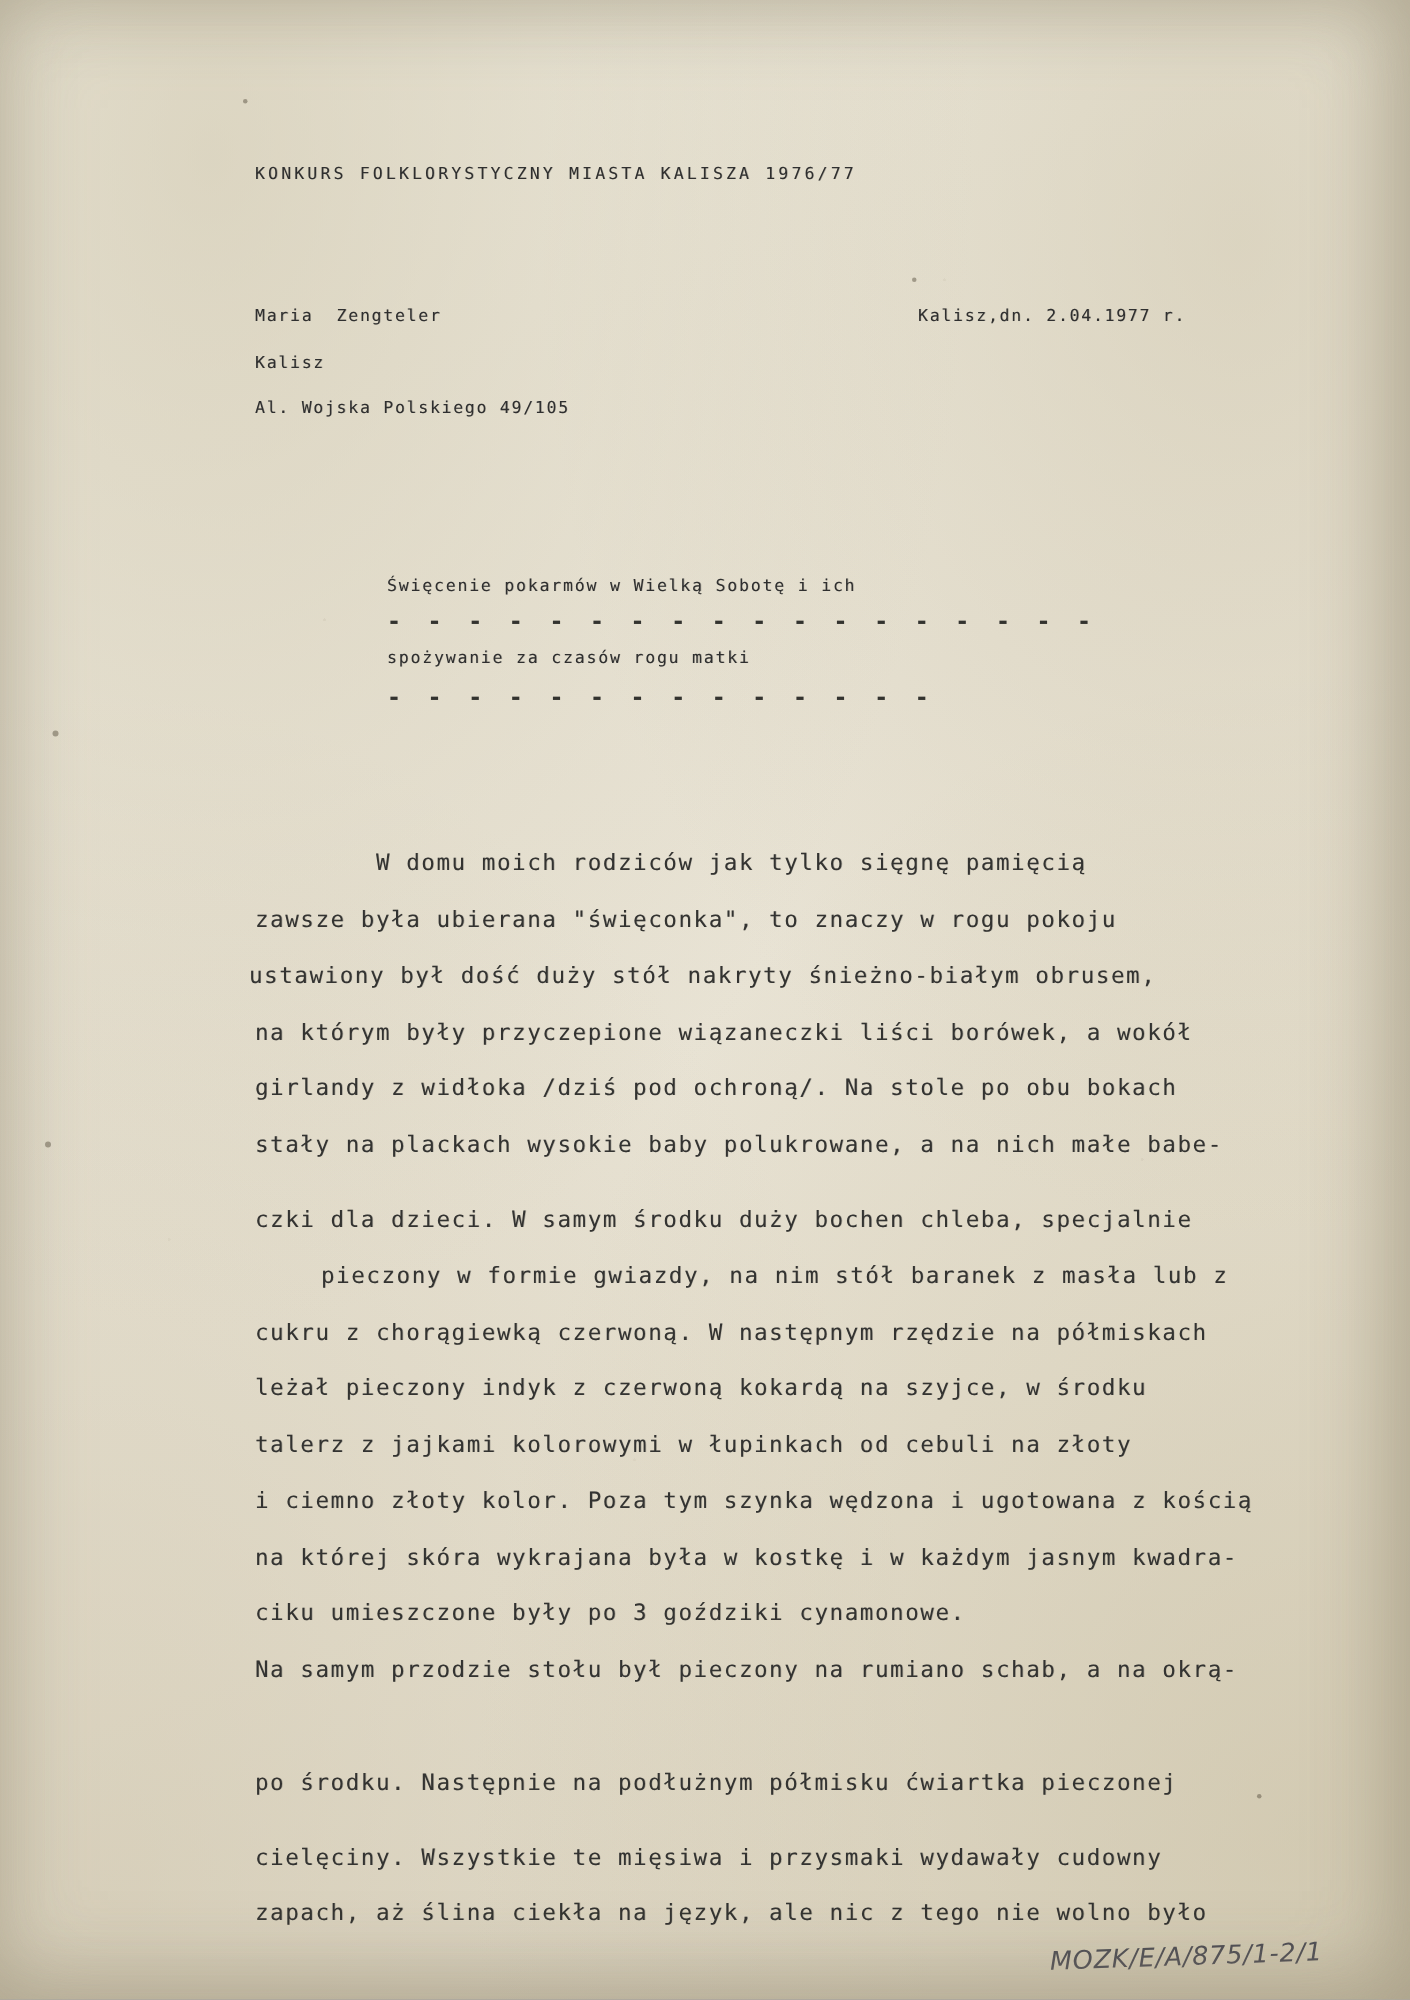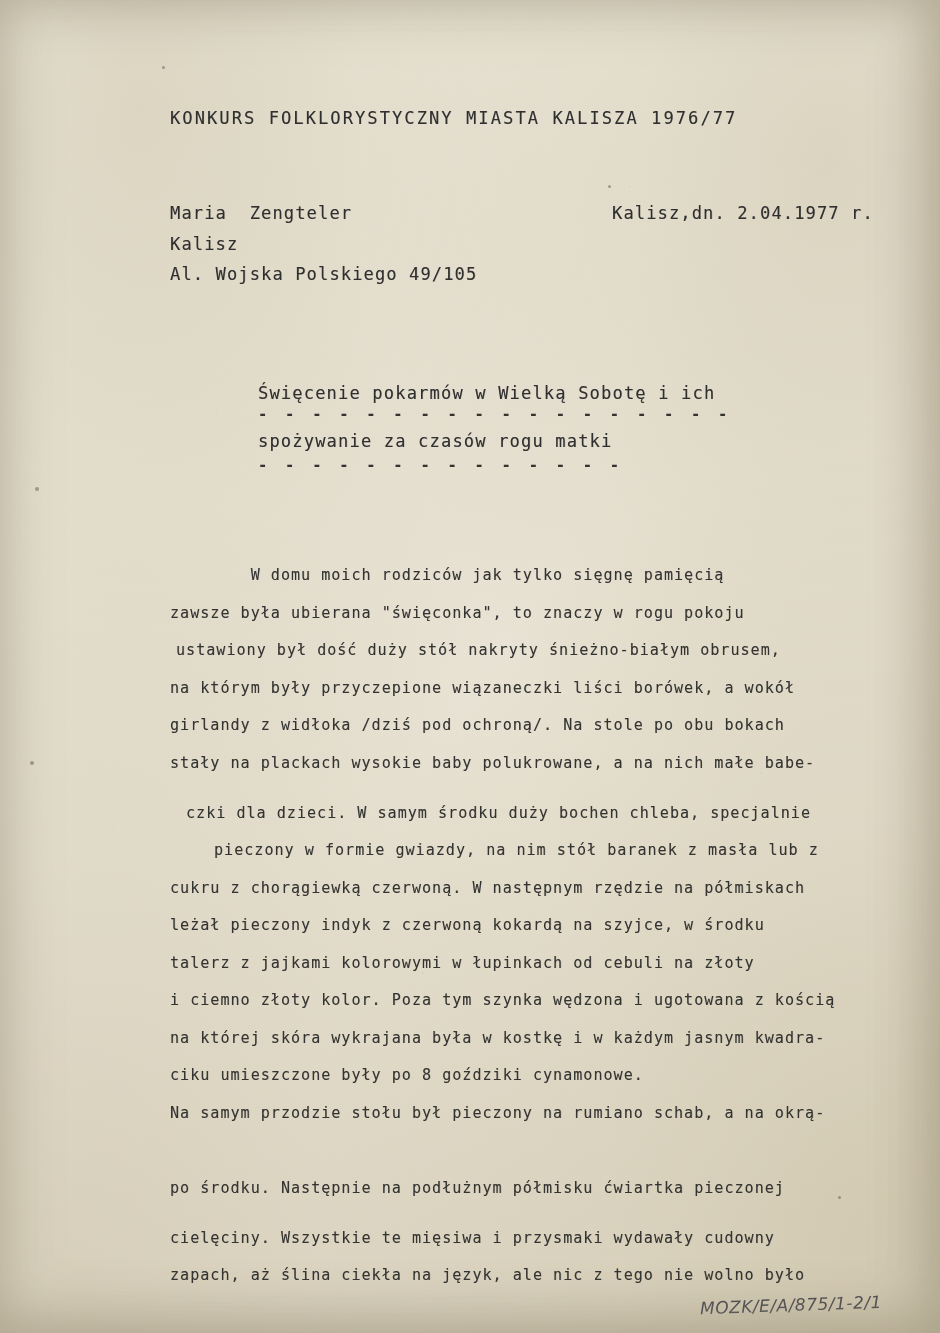--- a/index.html
+++ b/index.html
@@ -35,21 +35,21 @@
     opacity: .8;
   }
   .speck {
     position: absolute;
     background: rgba(80,72,55,0.45);
     border-radius: 50%;
   }
   .typed {
     position: absolute;
     white-space: pre;
-    font-size: 17px;
+    font-size: 11px;
     letter-spacing: 1.15px;
     line-height: 1;
     color: #2f2f2f;
     text-shadow: 0.4px 0.3px 0 rgba(60,60,60,0.35);
   }
   .heading {
     letter-spacing: 2.1px;
   }
   .title-line {
     letter-spacing: 1.2px;
@@ -110,32 +110,32 @@
 
   <div class="typed" style="left:612px; top:205px;">Kalisz,dn. 2.04.1977 r.</div>
 
   <div class="typed title-line" style="left:258px; top:385px;">Święcenie pokarmów w Wielką Sobotę i ich</div>
   <div class="underline-dashes" style="left:258px; top:405px;">- - - - - - - - - - - - - - - - - -</div>
   <div class="typed title-line" style="left:258px; top:433px;">spożywanie za czasów rogu matki</div>
   <div class="underline-dashes" style="left:258px; top:456px;">- - - - - - - - - - - - - -</div>
 
   <div class="body-line" style="left:170px; top:568px;">        W domu moich rodziców jak tylko sięgnę pamięcią</div>
   <div class="body-line" style="left:170px; top:606px;">zawsze była ubierana "święconka", to znaczy w rogu pokoju</div>
-  <div class="body-line" style="left:176px; top:643px;">ustawiony był dość duży stół nakryty śnieżno-białym obrusem,</div>
+  <div class="body-line" style="left:166px; top:643px;">ustawiony był dość duży stół nakryty śnieżno-białym obrusem,</div>
   <div class="body-line" style="left:170px; top:681px;">na którym były przyczepione wiązaneczki liści borówek, a wokół</div>
   <div class="body-line" style="left:170px; top:718px;">girlandy z widłoka /dziś pod ochroną/. Na stole po obu bokach</div>
   <div class="body-line" style="left:170px; top:756px;">stały na plackach wysokie baby polukrowane, a na nich małe babe-</div>
-  <div class="body-line" style="left:170px; top:806px;margin-left:16px;">czki dla dzieci. W samym środku duży bochen chleba, specjalnie</div>
+  <div class="body-line" style="left:170px; top:806px;">czki dla dzieci. W samym środku duży bochen chleba, specjalnie</div>
   <div class="body-line" style="left:170px; top:843px;margin-left:44px;">pieczony w formie gwiazdy, na nim stół baranek z masła lub z</div>
   <div class="body-line" style="left:170px; top:881px;">cukru z chorągiewką czerwoną. W następnym rzędzie na półmiskach</div>
   <div class="body-line" style="left:170px; top:956px;">talerz z jajkami kolorowymi w łupinkach od cebuli na złoty</div>
   <div class="body-line" style="left:170px; top:918px;">leżał pieczony indyk z czerwoną kokardą na szyjce, w środku</div>
   <div class="body-line" style="left:170px; top:993px;">i ciemno złoty kolor. Poza tym szynka wędzona i ugotowana z kością</div>
   <div class="body-line" style="left:170px; top:1031px;">na której skóra wykrajana była w kostkę i w każdym jasnym kwadra-</div>
-  <div class="body-line" style="left:170px; top:1068px;">ciku umieszczone były po 8 goździki cynamonowe.</div>
+  <div class="body-line" style="left:170px; top:1068px;">ciku umieszczone były po 3 goździki cynamonowe.</div>
   <div class="body-line" style="left:170px; top:1106px;">Na samym przodzie stołu był pieczony na rumiano schab, a na okrą-</div>
   <div class="body-line" style="left:170px; top:1181px;text-align:center;">po środku. Następnie na podłużnym półmisku ćwiartka pieczonej</div>
   <div class="body-line" style="left:170px; top:1231px;">cielęciny. Wszystkie te mięsiwa i przysmaki wydawały cudowny</div>
   <div class="body-line" style="left:170px; top:1268px;">zapach, aż ślina ciekła na język, ale nic z tego nie wolno było</div>
 
   <div class="archive-mark" style="left:700px; top:1295px;">MOZK/E/A/875/1-2/1</div>
 
   <div class="edge-shade"></div>
 </div>
 

